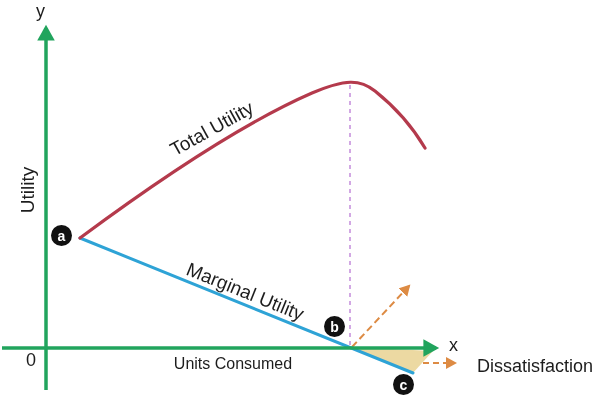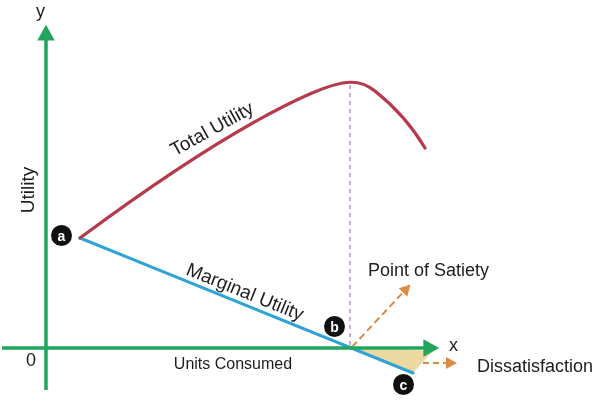--- a/index.html
+++ b/index.html
@@ -53,21 +53,20 @@
   <div class="lbl f18" style="left:36px;top:1px;">y</div>
   <div class="lbl f18" style="left:449px;top:335px;">x</div>
   <div class="lbl f18" style="left:26px;top:350px;">0</div>
 
   <div class="lbl rot f19" style="left:28px;top:190px;--r:-90deg;">Utility</div>
   <div class="lbl center f20" style="left:233px;top:364px;">Units Consumed</div>
 
   <div class="lbl rot f19" style="left:212px;top:129px;--r:-29deg;">Total Utility</div>
   <div class="lbl rot f19" style="left:245px;top:292px;--r:22deg;">Marginal Utility</div>
 
-  <div class="lbl f18" style="left:368px;top:260px;">Point of Satiety</div>
   <div class="lbl f18" style="left:477px;top:356px;">Dissatisfaction</div>
 
   <div class="badge" style="left:51px;top:225px;">
     <span>a</span>
   </div>
   <div class="badge" style="left:324px;top:316px;">
     <span>b</span>
   </div>
   <div class="badge" style="left:393px;top:374px;">
     <span>c</span>

